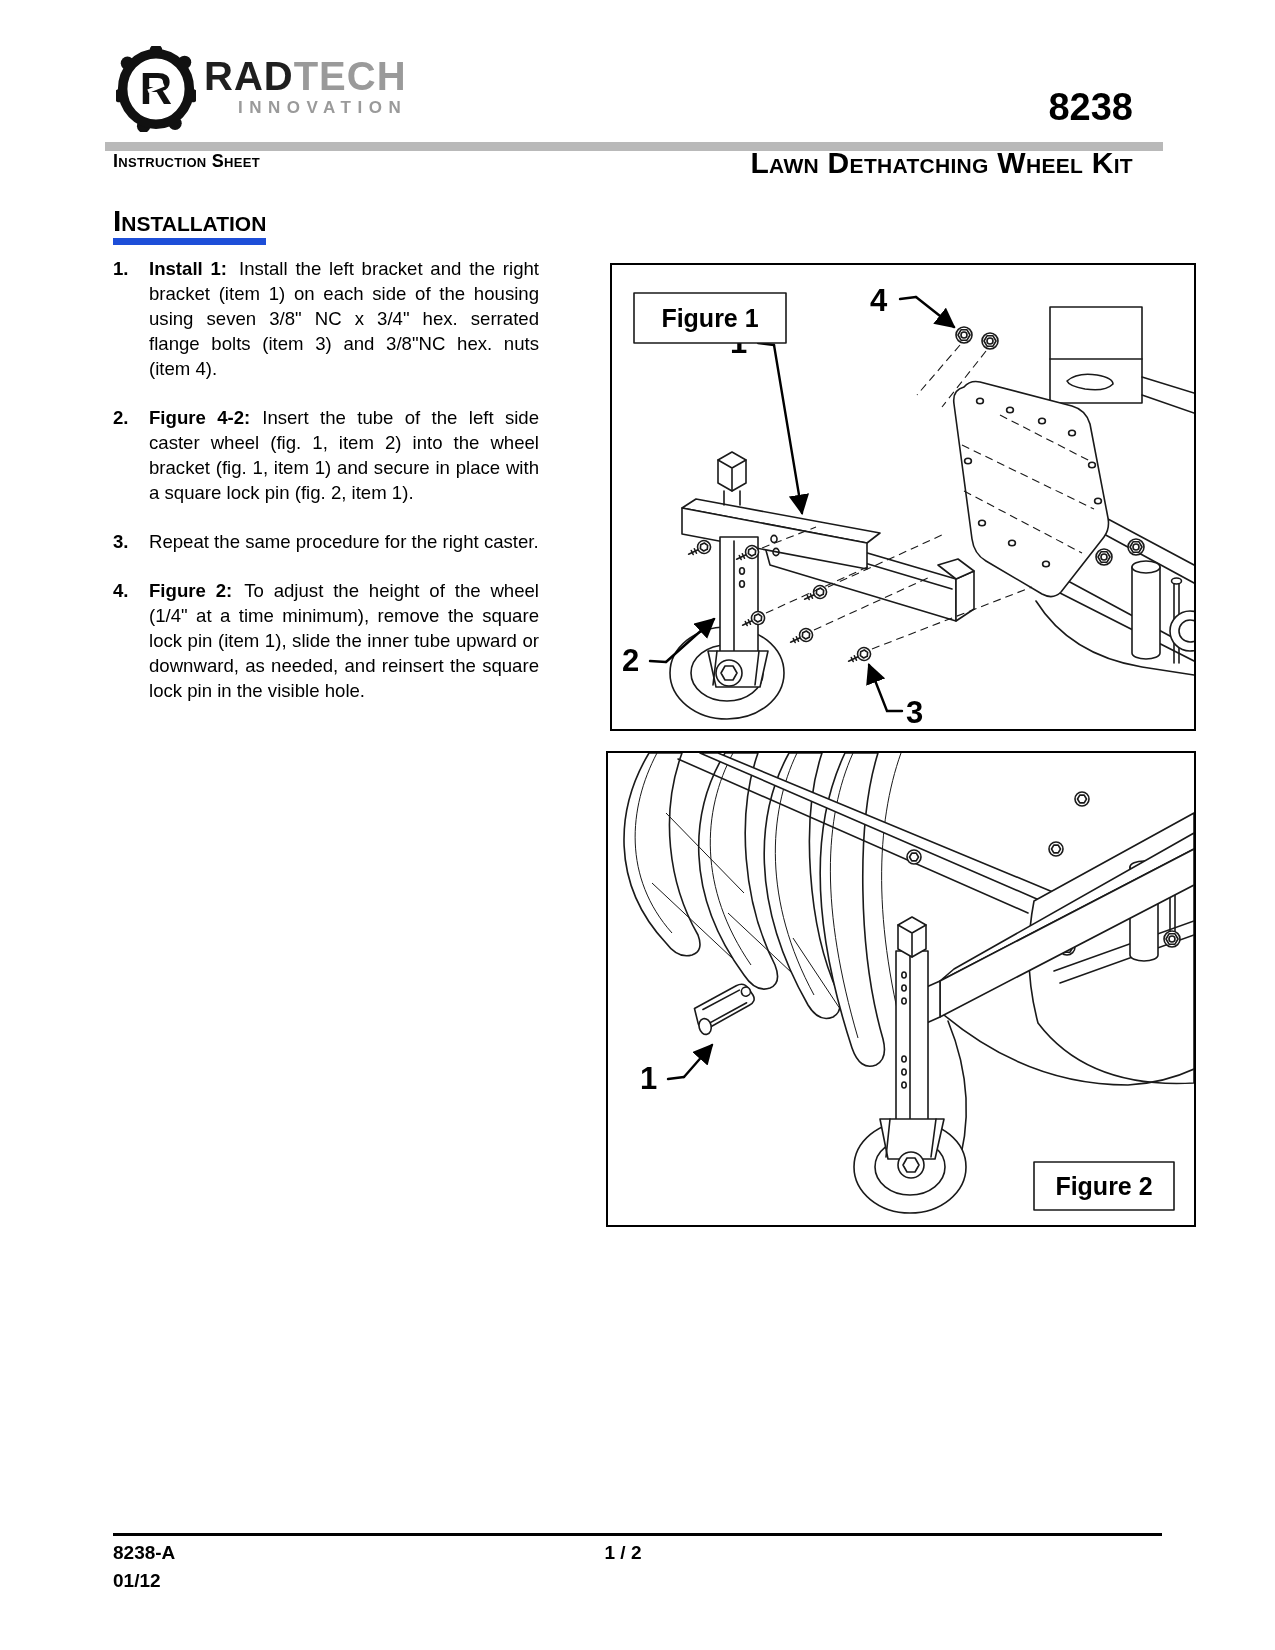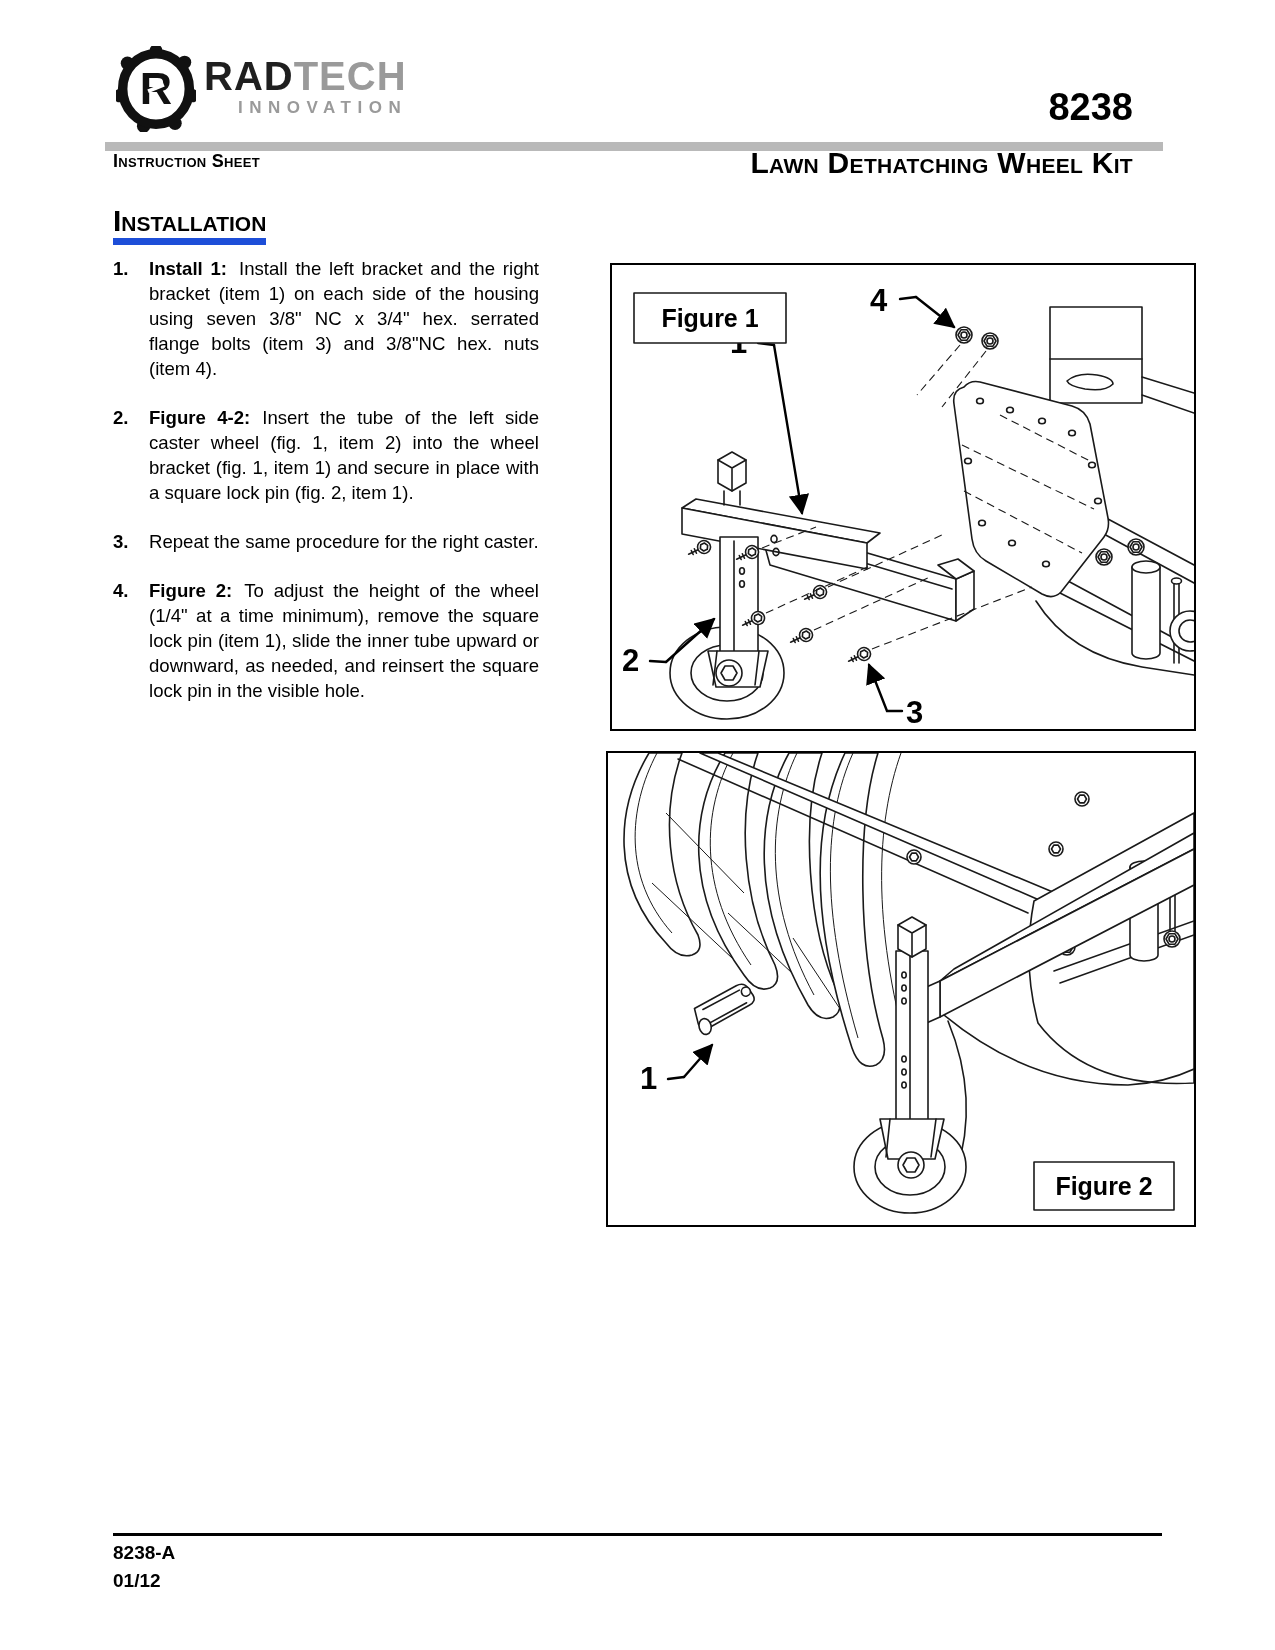--- a/index.html
+++ b/index.html
@@ -333,15 +333,16 @@
 
       <g>
         <rect class="lnw" x="426" y="409" width="140" height="48" stroke-width="2.5"></rect>
         <text class="figlab" x="496" y="442">Figure 2</text>
       </g>
     </svg>
   </div>
 
   <div class="footer-rule"></div>
   <div class="footer-code">8238-A</div>
+  <div class="footer-page">1 / 2</div>
   <div class="footer-date">01/12</div>
 
 </div>
 
 </body></html>

